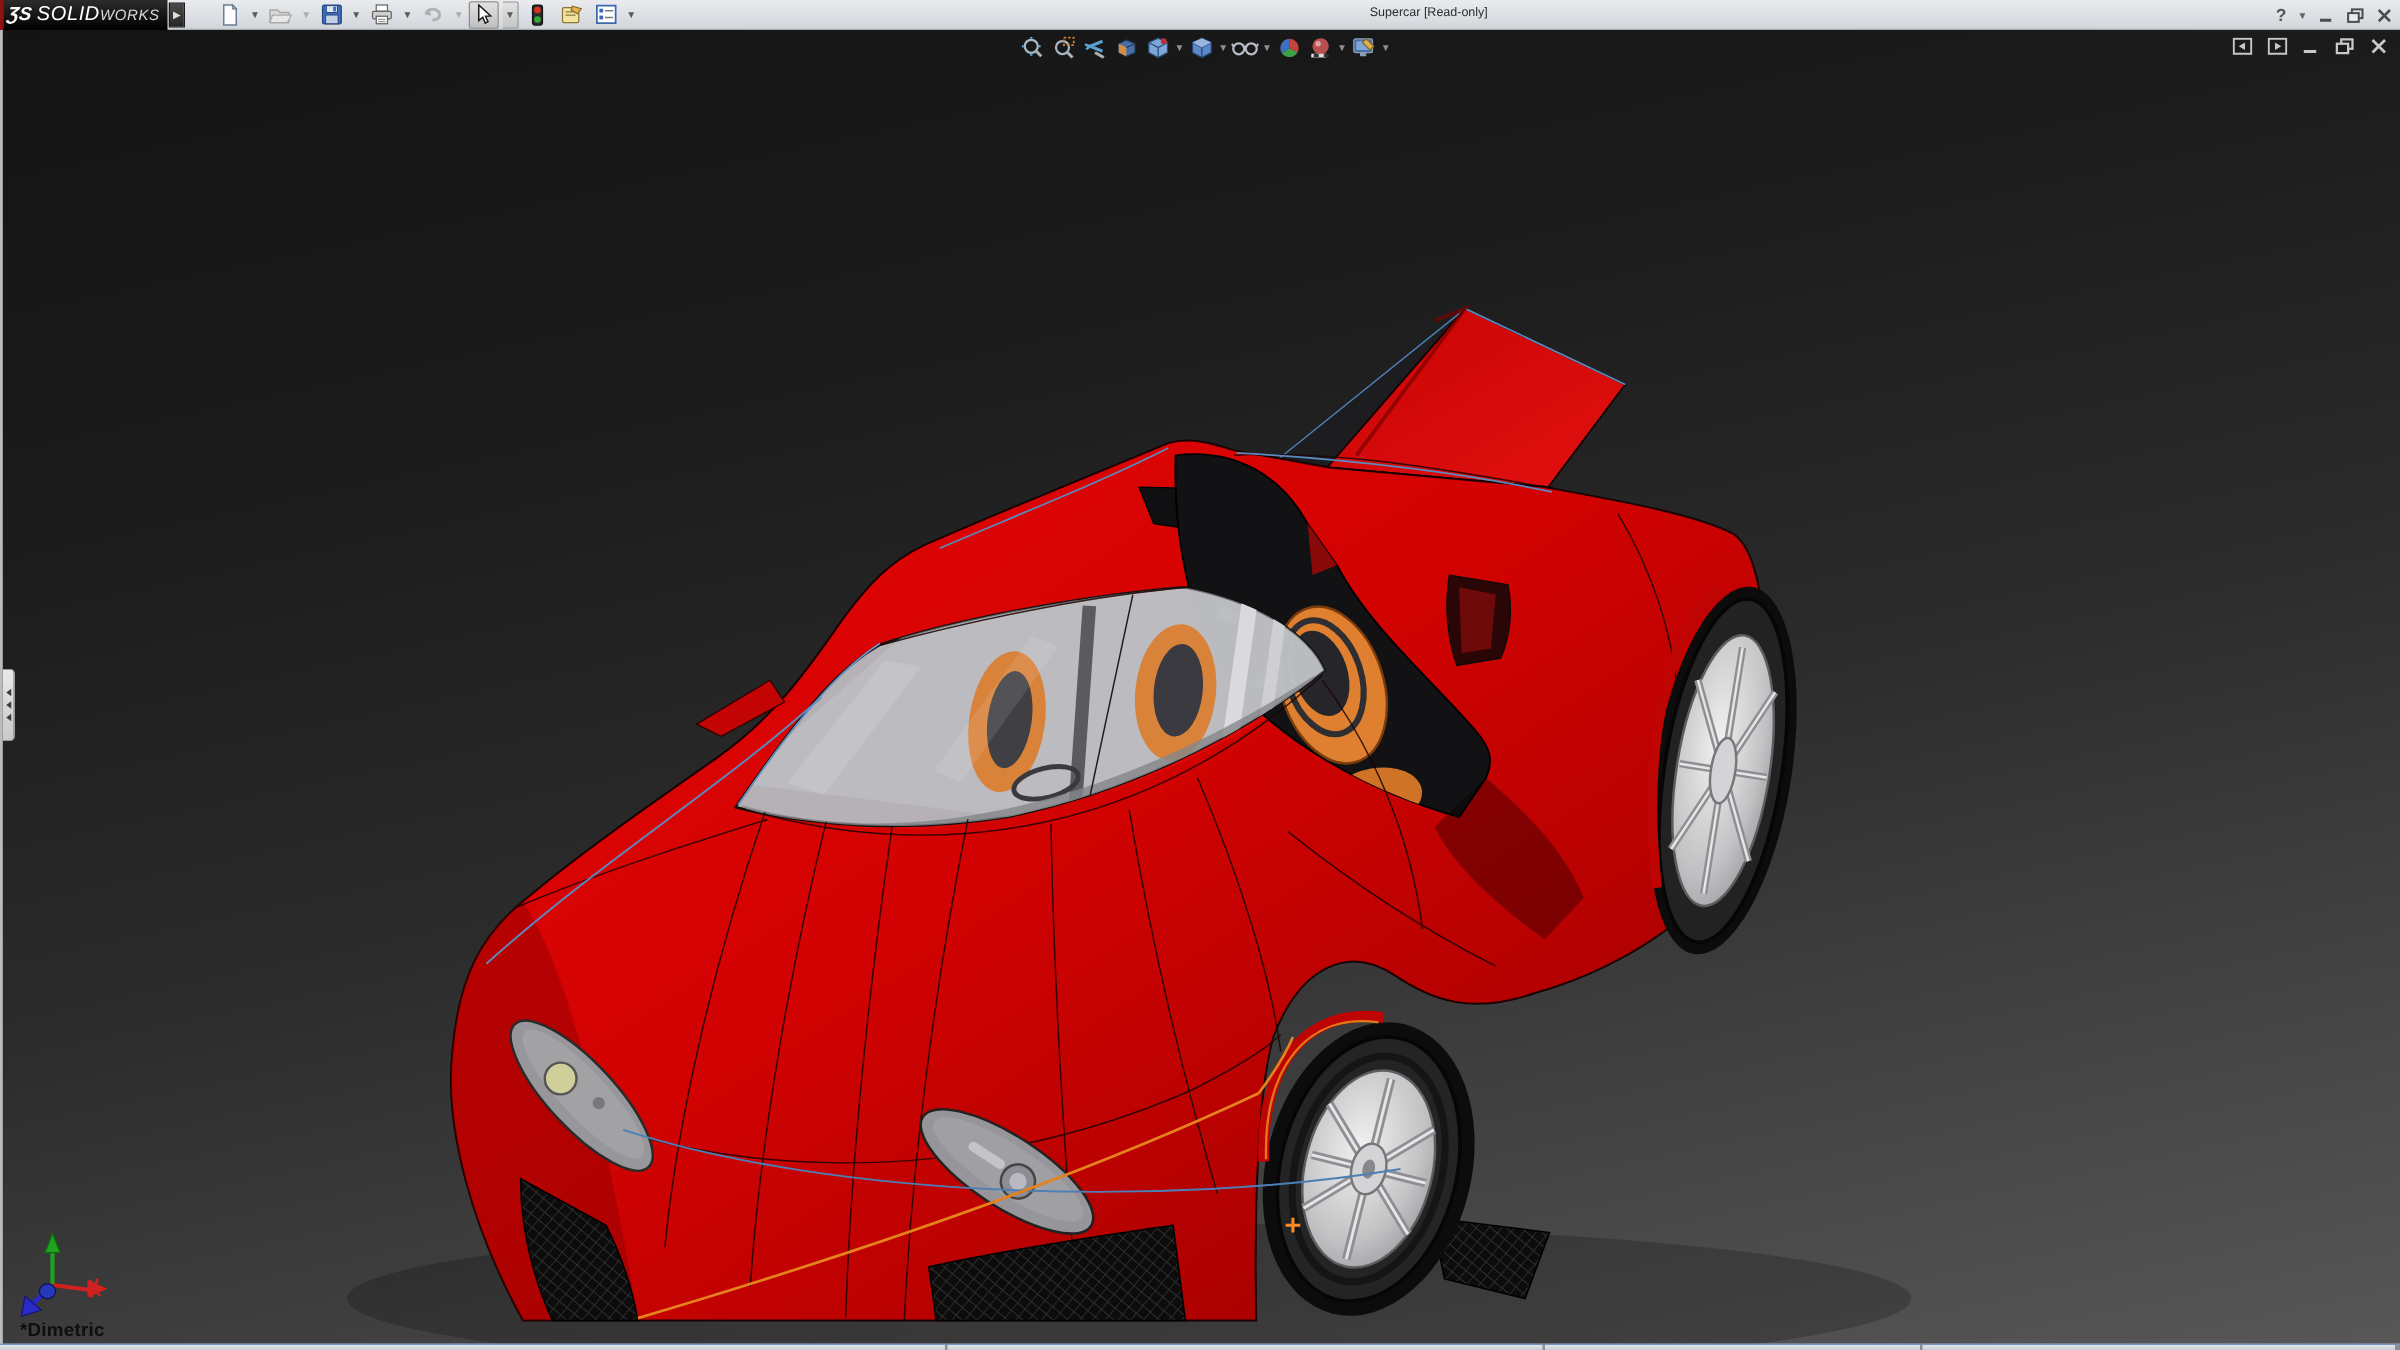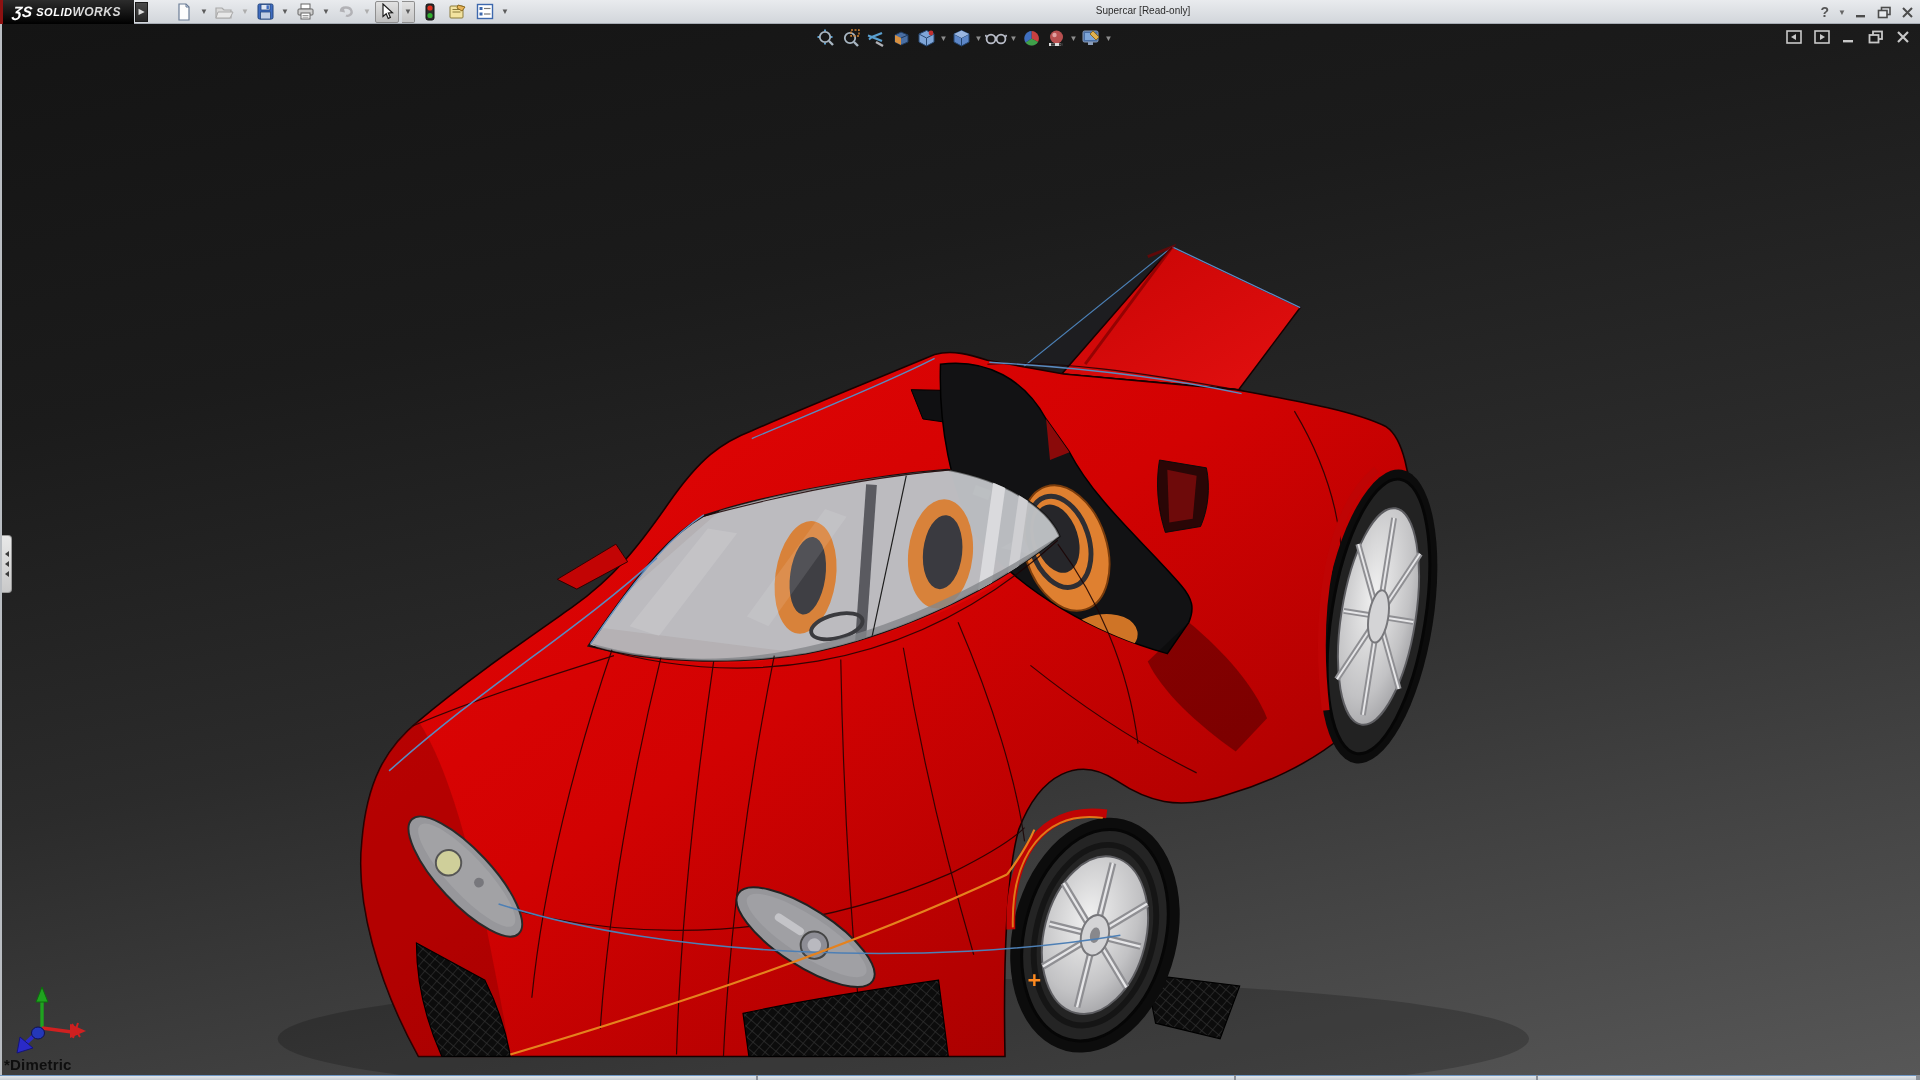--- a/index.html
+++ b/index.html
@@ -8,22 +8,22 @@
 
   
   .titlebar { position:absolute; top:0; left:0; width:1920px; height:24px;
     background:linear-gradient(#e9ebee,#d2d6db); border-bottom:1px solid #a7adb5;
     display:flex; align-items:center; }
   .logo-box { position:relative; width:134px; height:24px; flex:0 0 auto;
     background:linear-gradient(#2c2c2c,#000); display:flex; align-items:center;
     justify-content:center; color:#fff; }
   .logo-box .redsliver { position:absolute; left:0; top:0; width:3px; height:24px; background:#8d1111; }
   .logo-ds { font-style:italic; font-weight:bold; font-size:15px; margin-right:4px; transform:skewX(-8deg); display:inline-block;}
-  .logo-bold { font-weight:bold; font-style:italic; font-size:11px; letter-spacing:.5px;}
-  .logo-light { font-weight:bold; font-style:italic; font-size:12px; color:#d9d9d9; letter-spacing:.5px;}
+  .logo-bold { font-weight:normal; font-style:italic; font-size:16px; letter-spacing:.5px;}
+  .logo-light { font-weight:normal; font-style:italic; font-size:12px; color:#d9d9d9; letter-spacing:.5px;}
   .flyout-btn { width:13px; height:20px; margin-left:1px; background:linear-gradient(#4a4a4a,#262626);
     border:1px solid #1b1b1b; color:#ddd; font-size:8px; display:flex; align-items:center; justify-content:center; }
   .tb { display:flex; align-items:center; margin-left:24px; gap:3px; }
   .tb-btn { height:22px; min-width:24px; display:flex; align-items:center; justify-content:center; padding:0 2px; border:1px solid transparent; }
   .tb-caret { font-size:8px; color:#5b5b5b; width:10px; text-align:center; }
   .tb-caret.dim { color:#adadad; }
   .tb-sel { border:1px solid #8f8f8f; background:linear-gradient(#e2e2e2,#bfbfbf); border-radius:2px; }
   .tb-sel-caret { border:1px solid #8f8f8f; border-left:none; background:linear-gradient(#e2e2e2,#c6c6c6); height:22px; width:13px; display:flex; align-items:center; justify-content:center; border-radius:0 2px 2px 0;}
   .app-title { position:absolute; left:1143px; top:5px; transform:translateX(-50%);
     font-size:10px; color:#2d2d2d; white-space:nowrap; }
@@ -46,21 +46,21 @@
   
   .doc-ctrl { position:absolute; top:6px; right:10px; display:flex; align-items:center; gap:12px; }
 
   
   .side-tab { position:absolute; left:0; top:511px; width:10px; height:58px;
     background:linear-gradient(#e8e8e8,#c9c9c9); border:1px solid #9a9a9a; border-left:none;
     border-radius:0 4px 4px 0; display:flex; flex-direction:column; align-items:center; justify-content:center; gap:4px;}
   .side-tab .tri { width:0; height:0; border-top:3px solid transparent; border-bottom:3px solid transparent; border-right:4px solid #3c3c3c; }
 
   
-  .view-label { position:absolute; left:2px; top:1032px; font-size:15px; font-weight:600;
+  .view-label { position:absolute; left:14px; top:1032px; font-size:15px; font-weight:600;
     color:#0e0e0e; letter-spacing:.2px; }
   .triad { position:absolute; left:4px; top:962px; }
 
   
   .bottombar { position:absolute; bottom:0; left:0; width:1920px; height:5px; background:#8a9099;
     display:flex; gap:2px; }
   .bb-seg { height:5px; border-top:1px solid #6f97c4; background:linear-gradient(#e2e6ea,#c8ced5); }
 </style>
 </head>
 <body>

